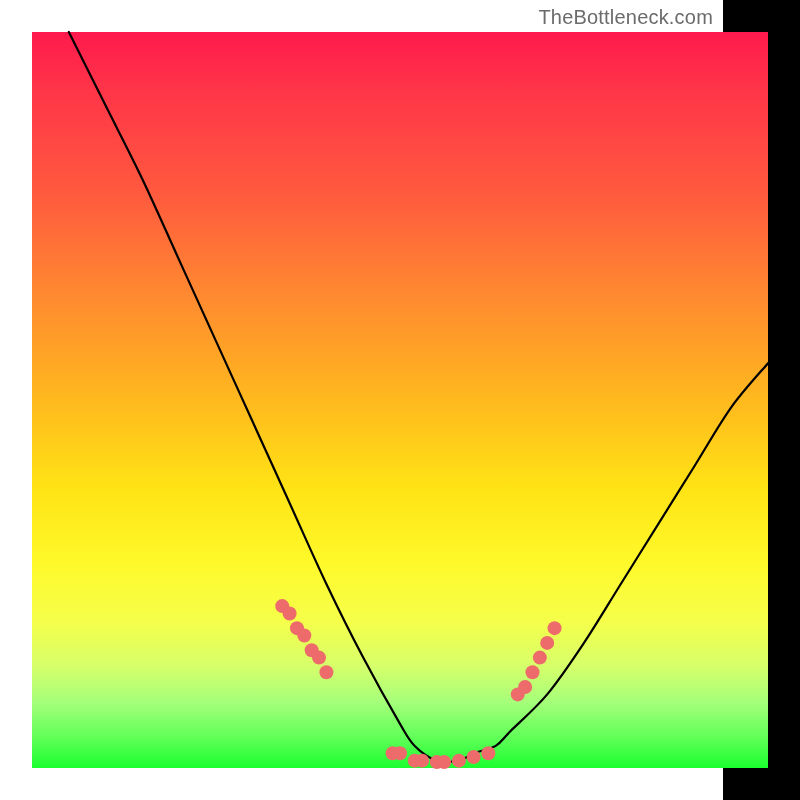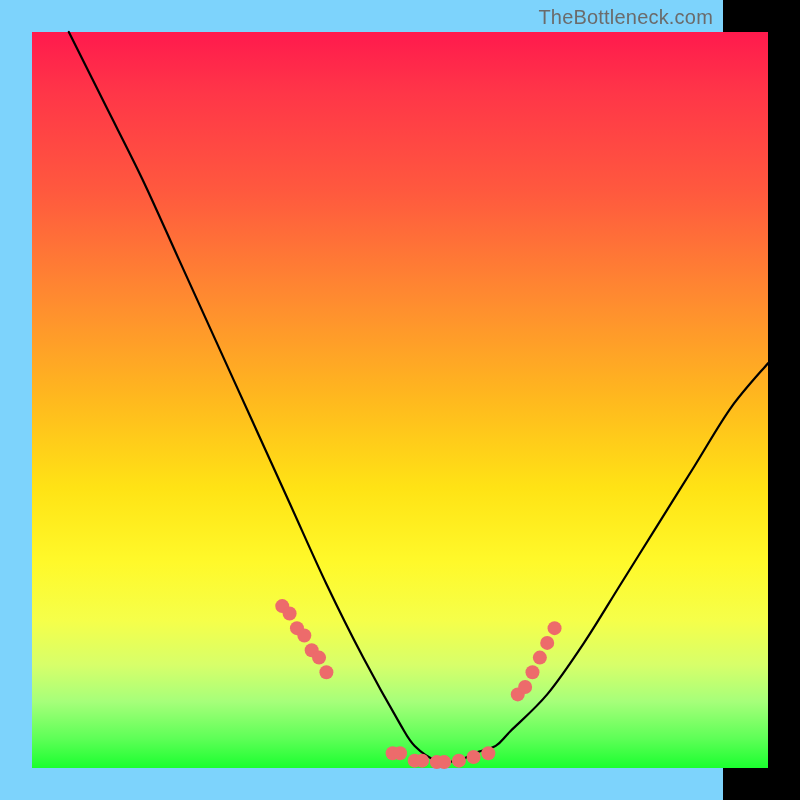--- a/index.html
+++ b/index.html
@@ -8,21 +8,21 @@
     width: 800px;
     height: 800px;
     background: #000;
     overflow: hidden;
     font-family: Arial, Helvetica, sans-serif;
   }
   .stage {
     position: relative;
     width: 723px;
     height: 800px;
-    background: #7dd3fc;
+    background: #ffffff;
   }
   .plot-area {
     position: absolute;
     left: 32px;
     top: 32px;
     width: 736px;
     height: 736px;
     
     background: linear-gradient(
       to bottom,

